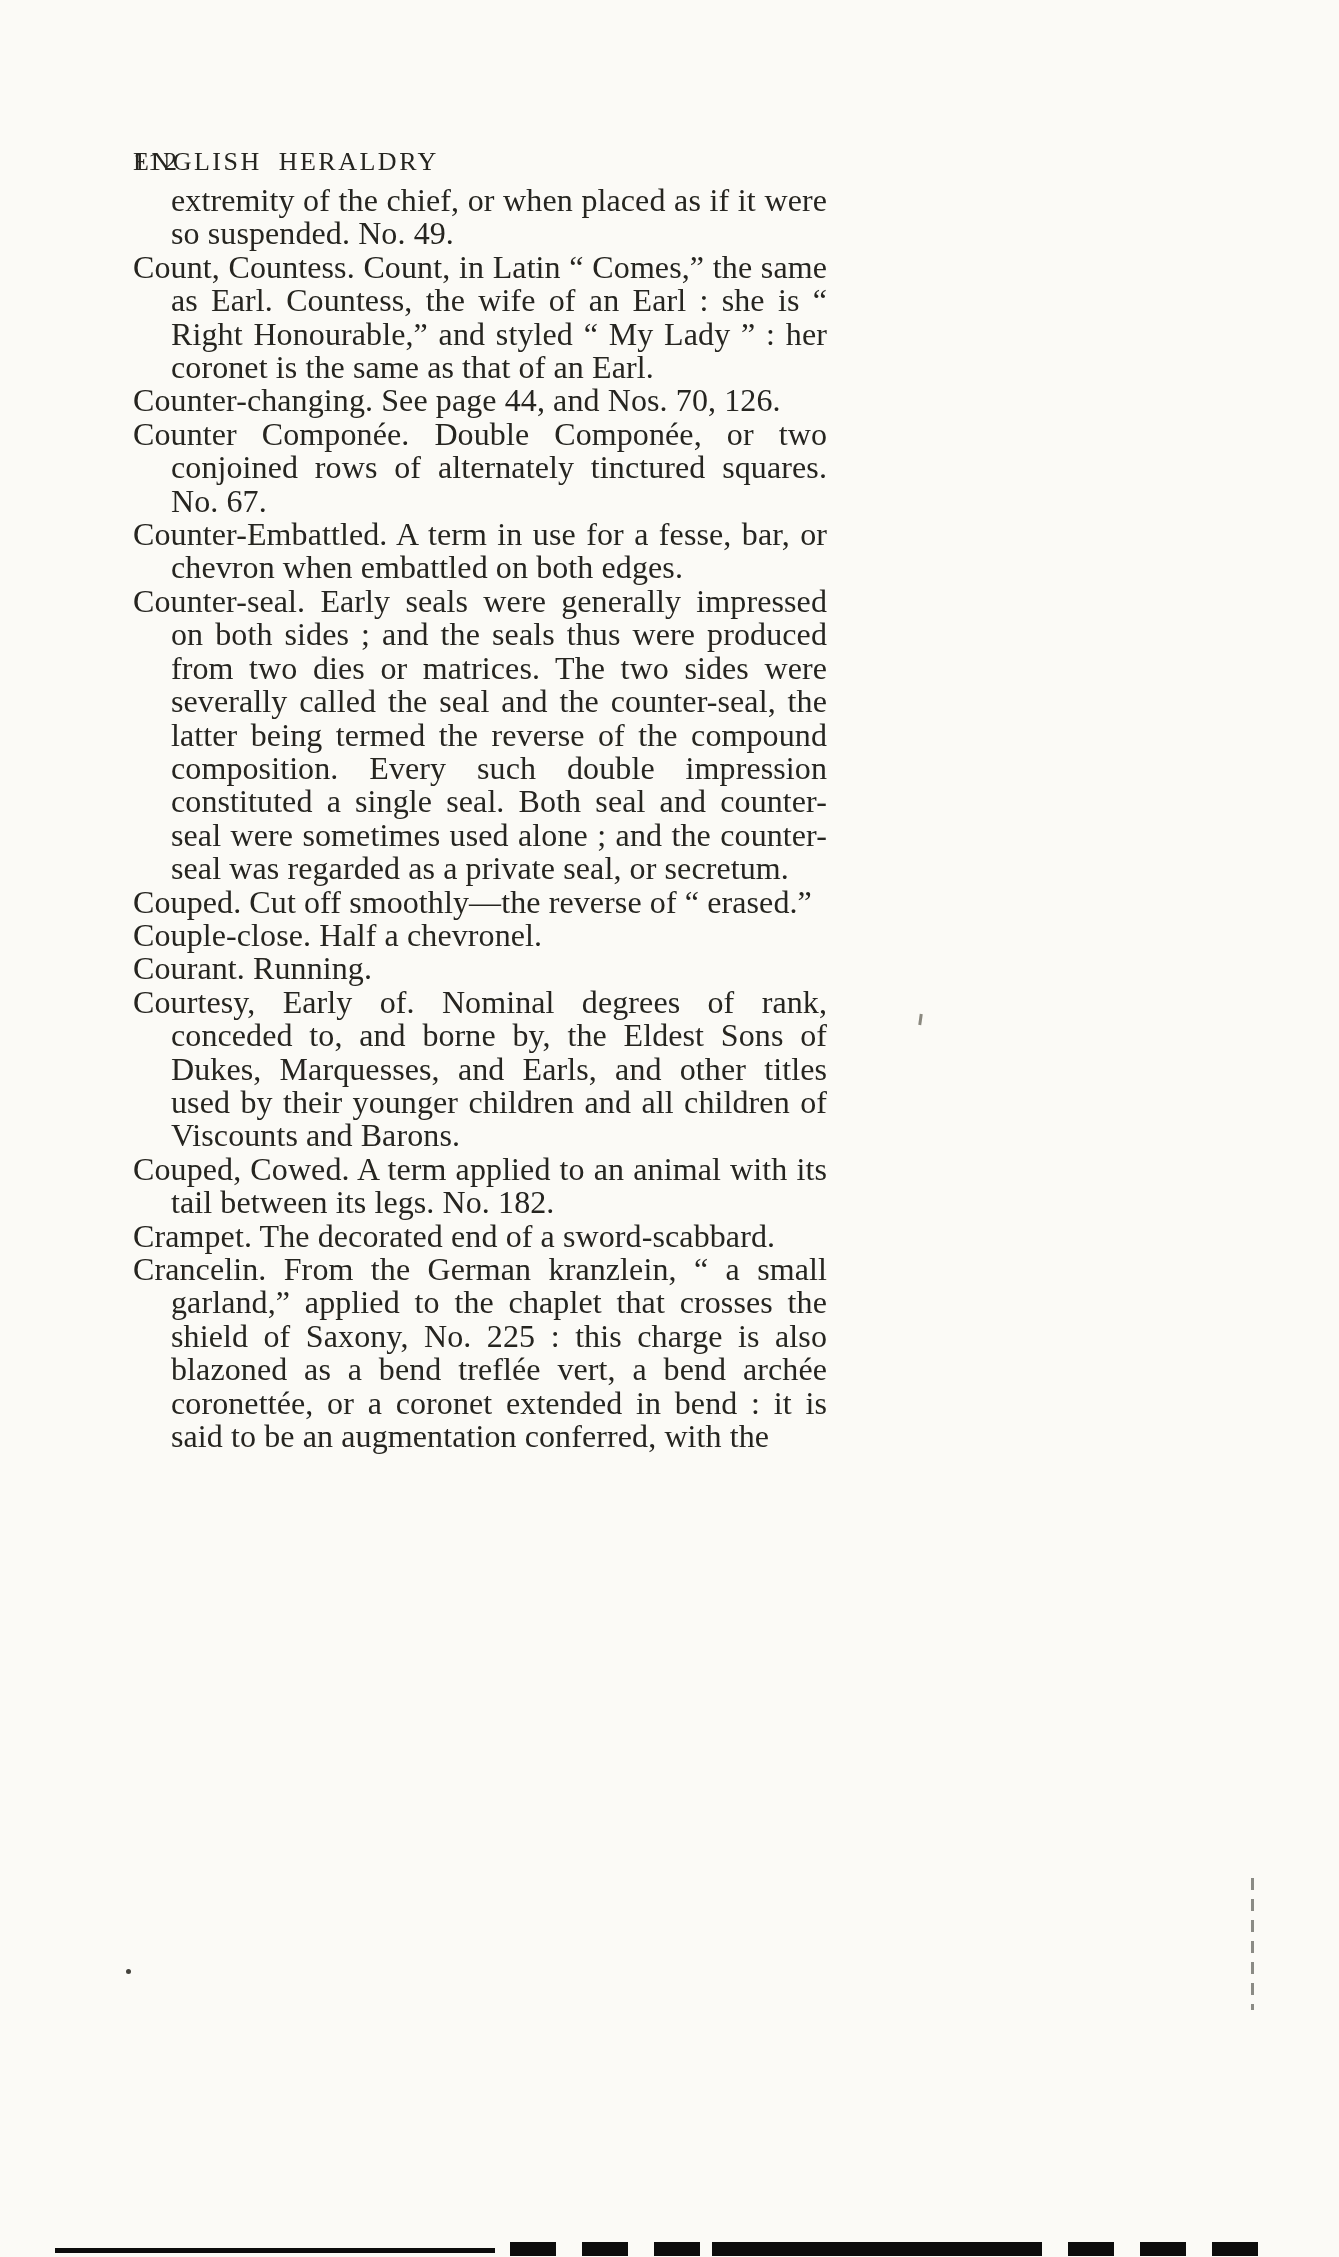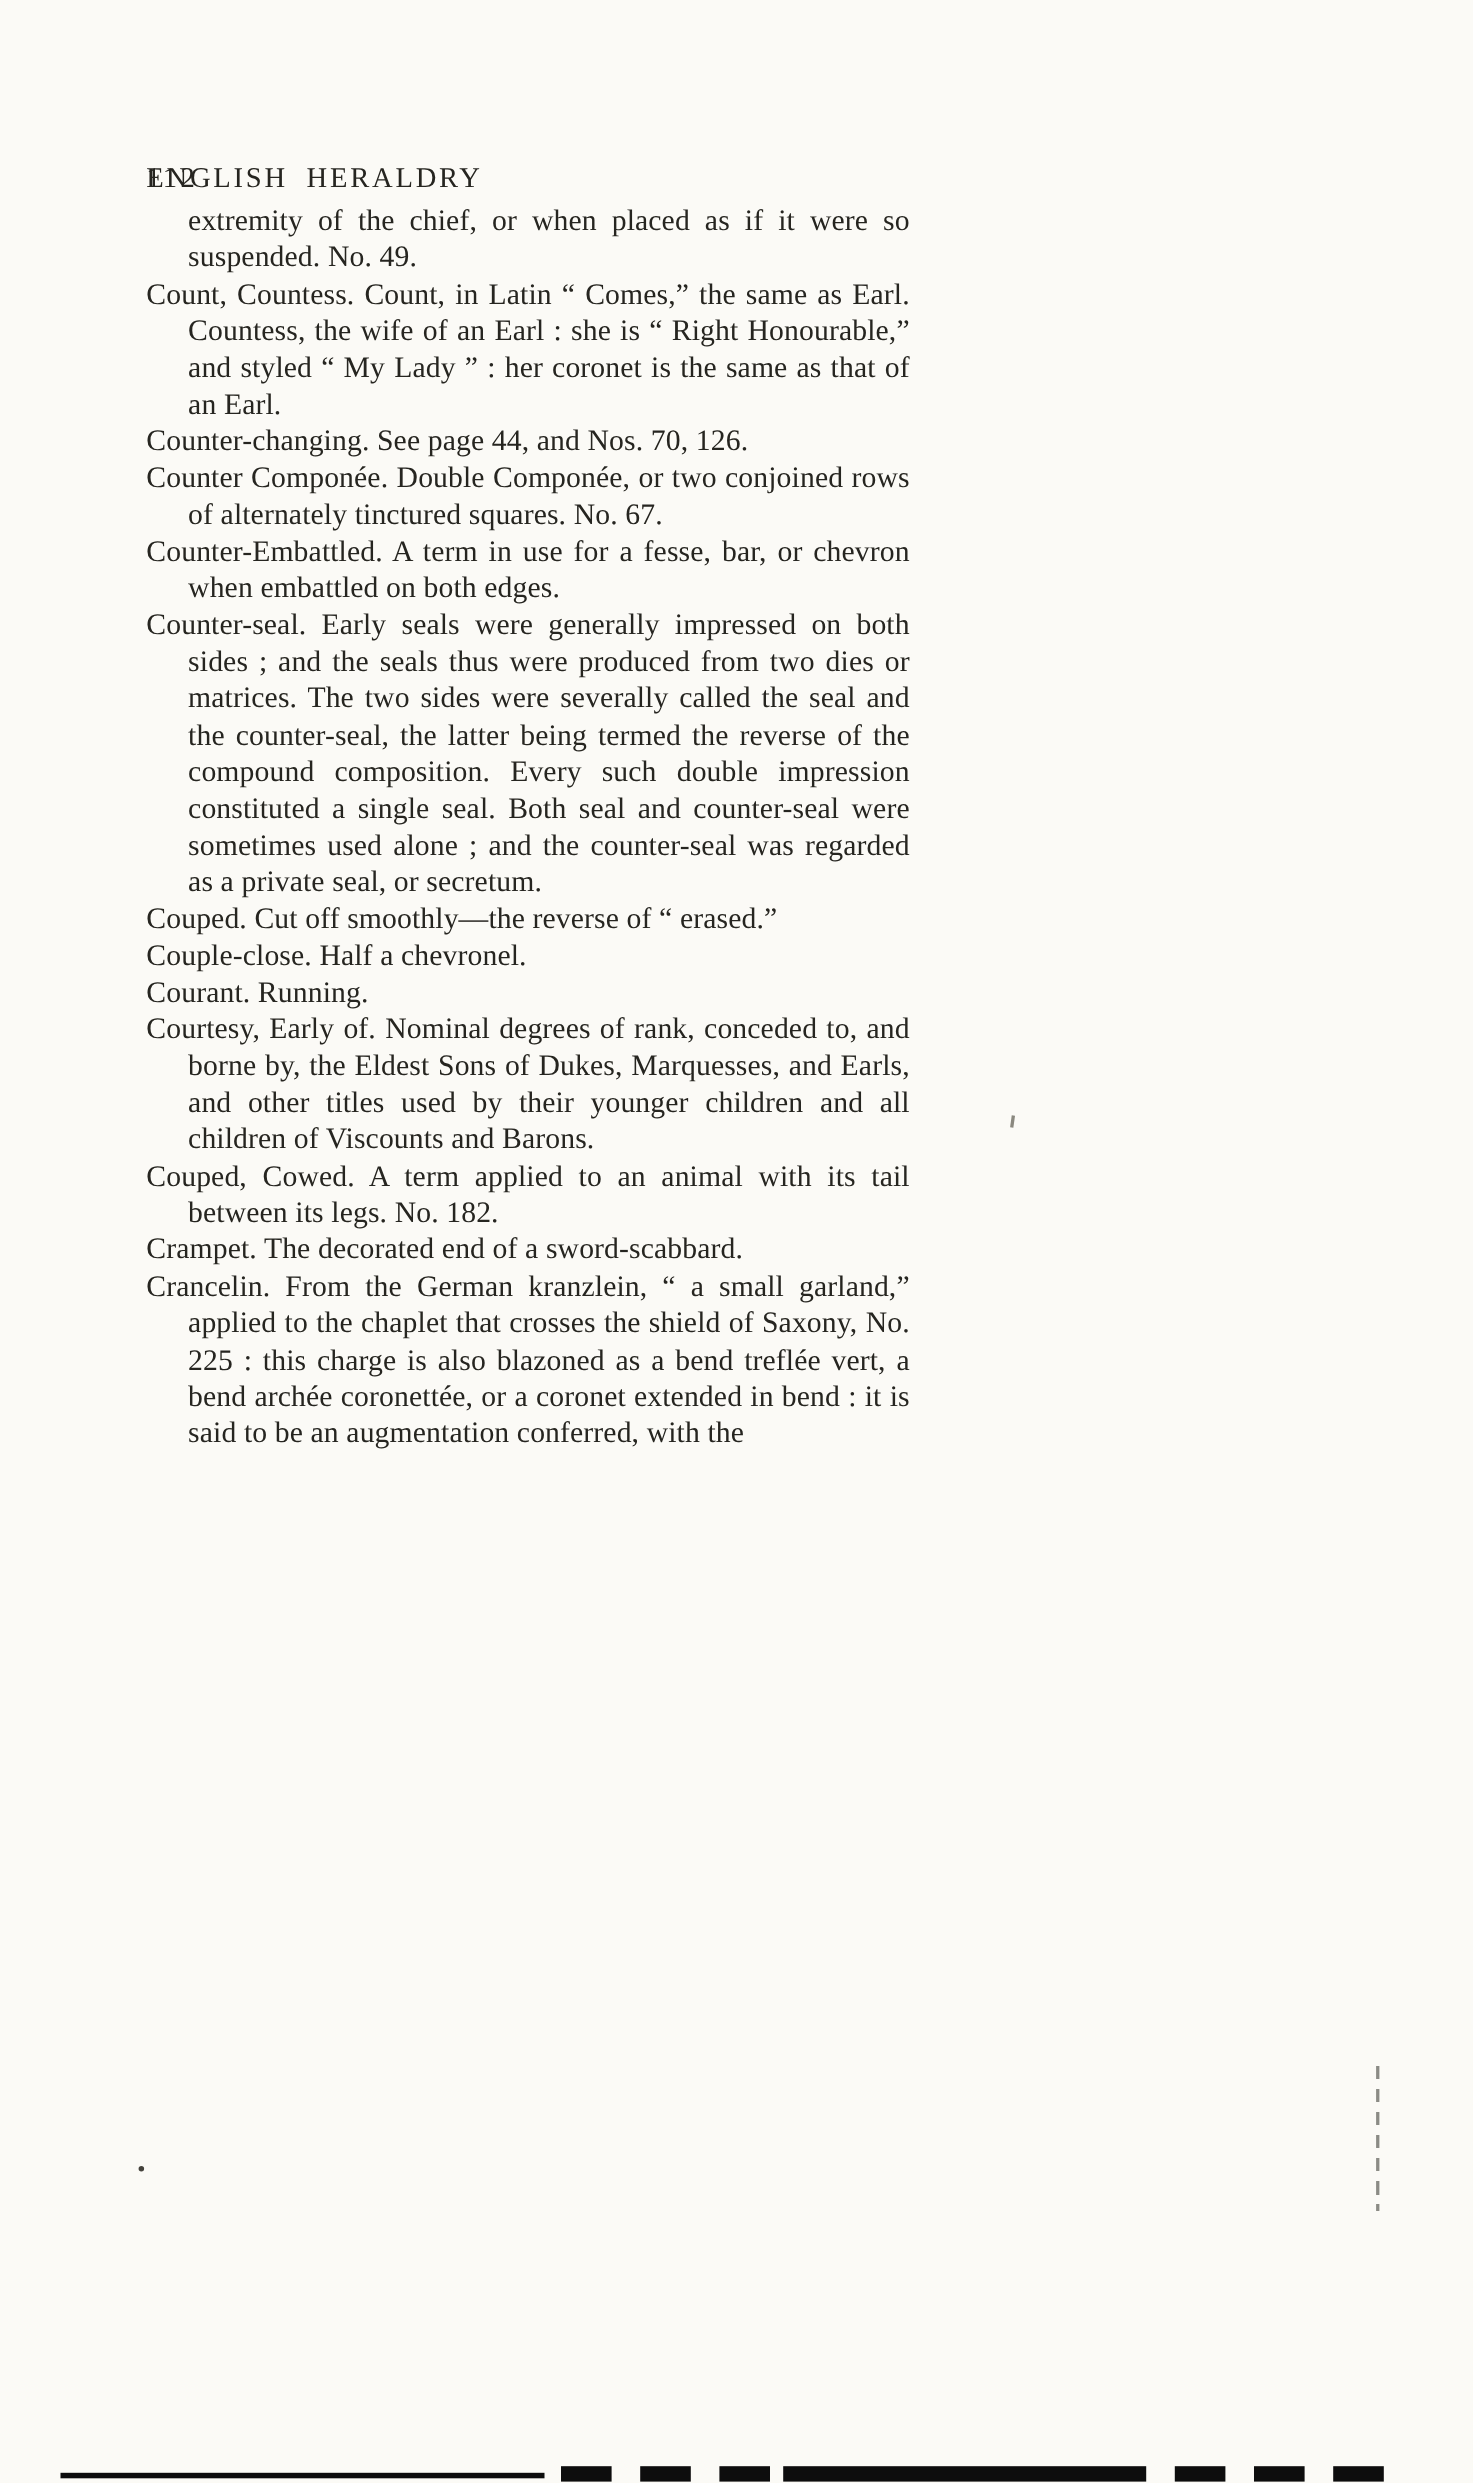--- a/index.html
+++ b/index.html
@@ -29,21 +29,21 @@
     text-align: left;
     font-size: 26px;
     letter-spacing: 2.5px;
     word-spacing: 8px;
   }
   .text-block {
     position: absolute;
     left: 133px;
     top: 184px;
     width: 694px;
-    font-size: 27px;
+    font-size: 32px;
     line-height: 33.4px;
     text-align: justify;
     letter-spacing: 0.1px;
   }
   .para { margin: 0; padding-left: 38px; text-indent: -38px; }
   .para.cont { text-indent: 0; }
   .it { }
 
   
   .artifact { position: absolute; background: #0d0d0d; }

